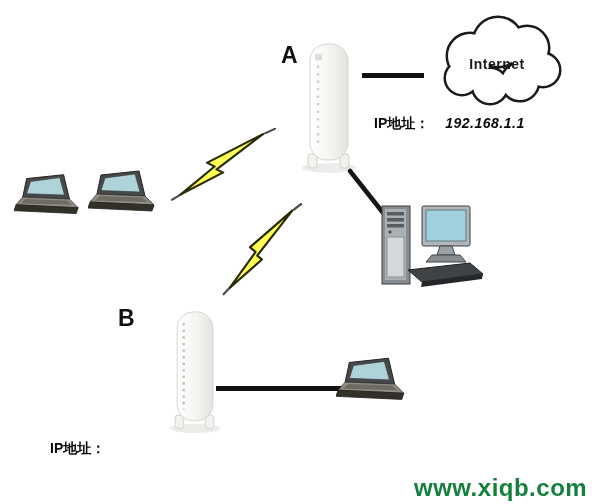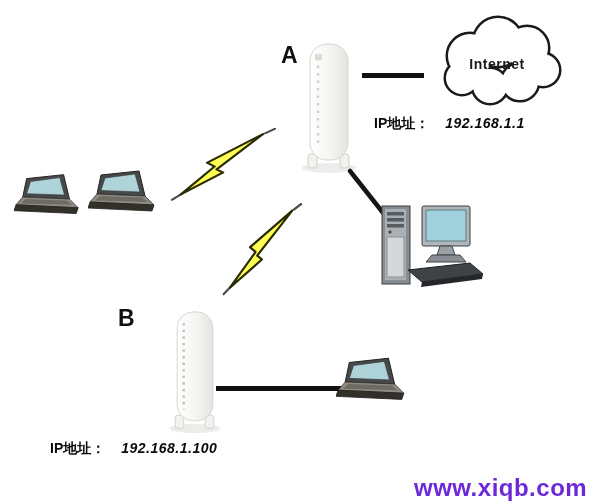--- a/index.html
+++ b/index.html
@@ -3,21 +3,21 @@
 <meta charset="utf-8">
 <style>
   html,body{margin:0;padding:0;}
   body{font-family:"Liberation Sans","DejaVu Sans",sans-serif;background:#ffffff;}
   #stage{position:relative;width:600px;height:504px;background:#ffffff;overflow:hidden;}
   .abs{position:absolute;}
   .node-label{font-weight:bold;font-size:23px;color:#111;line-height:1;}
   .ip-row{display:flex;align-items:flex-start;font-weight:bold;font-size:14px;color:#0a0a0a;white-space:nowrap;}
   .ip-row .ip-val{margin-left:16px;letter-spacing:0.5px;font-style:italic;}
   .wire{background:#111;height:5px;}
-  .watermark{font-weight:bold;font-size:24px;color:#6d28d9;letter-spacing:0.5px;}
+  .watermark{font-weight:bold;font-size:24px;color:#15803d;letter-spacing:0.5px;}
   svg{display:block;}
 </style>
 </head>
 <body>
 
 <div id="stage">
 
   <div class="abs node-label" style="left:281px;top:44px;">A</div>
 
   <svg class="abs" style="left:299px;top:42px;" width="60" height="132" viewBox="0 0 60 132">
@@ -141,18 +141,17 @@
   <svg class="abs" style="left:336px;top:357px;" width="74" height="54" viewBox="0 0 72 52">
     <polygon points="13,5 51,1 57,26 9,24" fill="#46484a" stroke="#222" stroke-width="1" stroke-linejoin="round"></polygon>
     <polygon points="17,8 47,4 52,22 13,20.5" fill="#aed4da" stroke="#333" stroke-width="0.6"></polygon>
     <polygon points="9,24 57,26 66,35 2,32" fill="#8f8d82" stroke="#333" stroke-width="0.8"></polygon>
     <polygon points="12,26 54,27.5 60,32 7,30.5" fill="#6e6c62"></polygon>
     <polygon points="2,32 66,35 64,41 0,38" fill="#323028" stroke="#222" stroke-width="0.8"></polygon>
   </svg>
 
   <div class="abs ip-row" style="left:50px;top:440px;">
     <span>IP地址：</span>
-    <span class="ip-val">192.168.1.100</span>
   </div>
 
   <div class="abs watermark" style="left:414px;top:474px;">www.xiqb.com</div>
 
 </div>
 
 </body></html>

